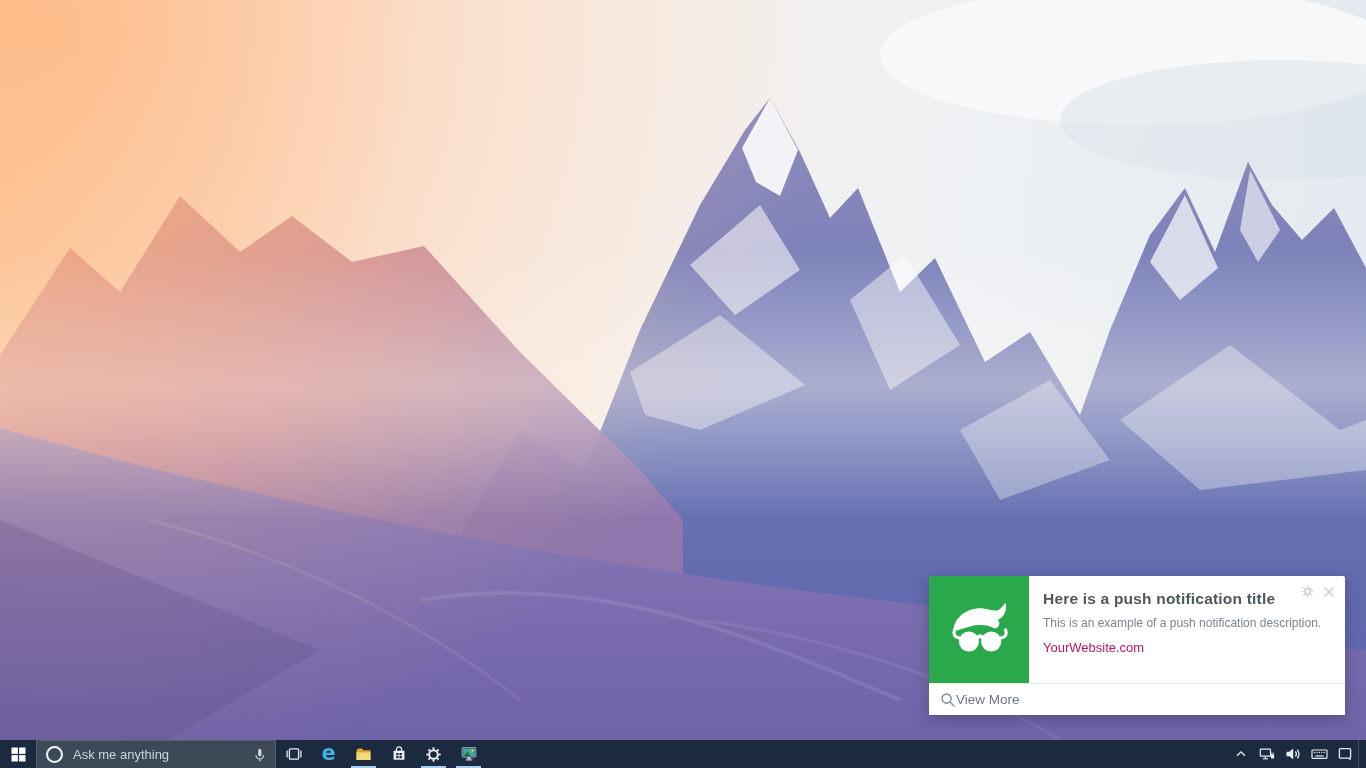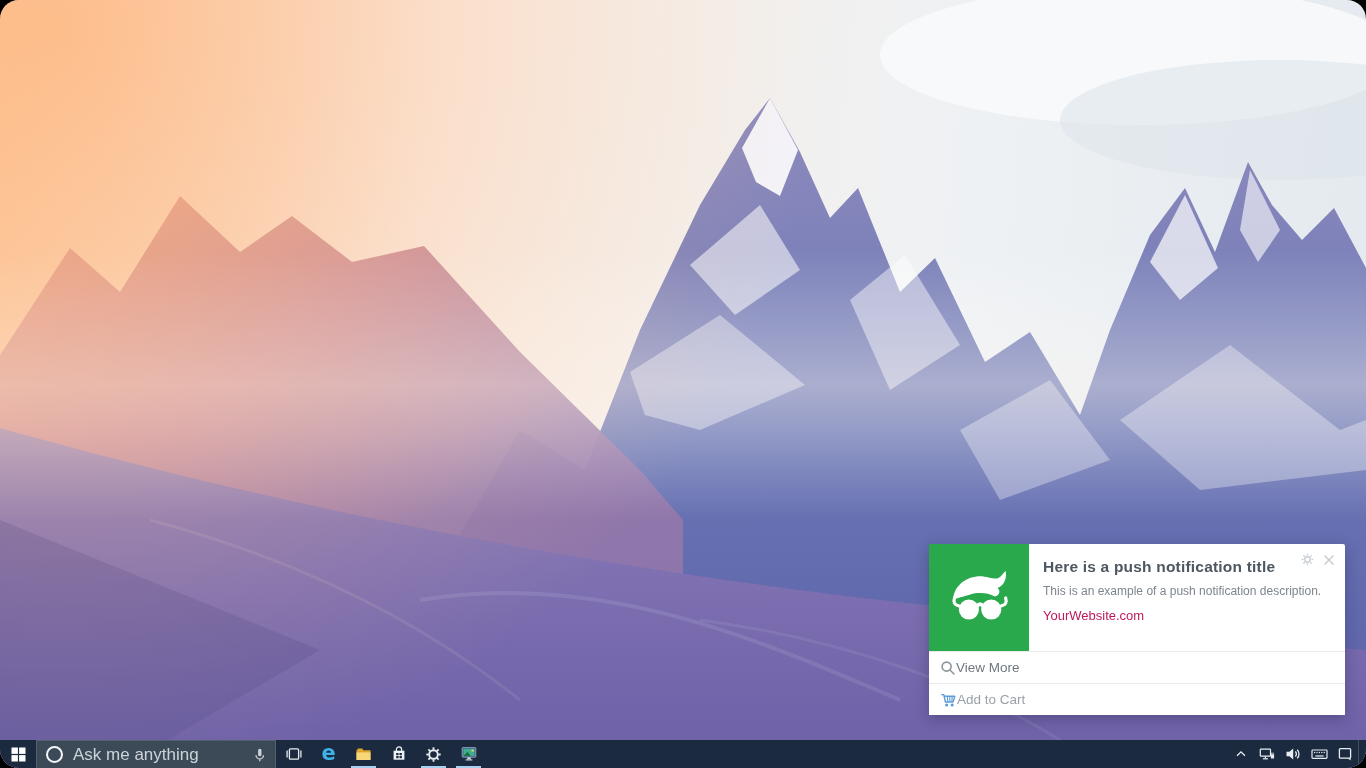--- a/index.html
+++ b/index.html
@@ -1,19 +1,18 @@
 <!DOCTYPE html>
 <html><head>
 <meta charset="utf-8">
 <style>
   html,body{margin:0;padding:0;background:#000;}
   .desktop{
     position:relative;width:1366px;height:768px;overflow:hidden;
     font-family:"Liberation Sans",sans-serif;
-    border-radius:19px;
   }
   .wallpaper{position:absolute;inset:0;}
   .wallpaper svg{display:block;width:100%;height:100%;}
 
   
   .notification{
     position:absolute;right:21px;bottom:53px;width:416px;
     background:#ffffff;border-radius:2px;
     box-shadow:0 4px 14px rgba(25,25,60,.30);
     z-index:4;
@@ -44,21 +43,21 @@
   }
   .start-btn{width:36px;display:flex;align-items:center;justify-content:center;cursor:pointer;}
   .search-box{
     width:240px;box-sizing:border-box;height:100%;
     background:#3c4a58;border:1px solid #53616e;border-bottom:none;border-top-width:1px;
     display:flex;align-items:center;padding:0 8px 0 9px;gap:8px;
   }
   .cortana-ring{width:13px;height:13px;border:2px solid #f2f6f8;border-radius:50%;flex:0 0 auto;}
   .search-input{
     flex:1;background:transparent;border:none;outline:none;
-    color:#dde3e7;font-size:17px;font-family:"Liberation Sans",sans-serif;min-width:0;
+    color:#dde3e7;font-size:13px;font-family:"Liberation Sans",sans-serif;min-width:0;
   }
   .search-input::placeholder{color:#ccd3d8;opacity:1;}
   .mic-btn{display:flex;align-items:center;cursor:pointer;}
   .task-btn{
     width:35px;position:relative;display:flex;align-items:center;justify-content:center;cursor:pointer;
   }
   .task-btn .edge-glyph{
     font-family:"DejaVu Sans","Liberation Sans",sans-serif;
     font-size:21px;font-weight:bold;color:#3fb2ea;line-height:1;margin-top:-2px;
   }
@@ -195,31 +194,20 @@
     </div>
 
     <div class="notif-action">
       <svg width="16" height="16" viewBox="0 0 16 16">
         <circle cx="6.6" cy="6.6" r="4.5" stroke="#8b959d" stroke-width="1.6" fill="none"></circle>
         <line x1="10.2" y1="10.2" x2="14" y2="14" stroke="#8b959d" stroke-width="1.6" stroke-linecap="round"></line>
       </svg>
       <span class="lbl">View More</span>
     </div>
 
-    <div class="notif-action secondary">
-      <svg width="17" height="16" viewBox="0 0 17 16">
-        <path d="M1.2 2.6 H3.8 L5.4 10 H13 L14.8 4.3 H4.3" stroke="#5b9bd5" stroke-width="1.4" fill="none" stroke-linejoin="round"></path>
-        <line x1="7.3" y1="4.8" x2="7.8" y2="9.5" stroke="#5b9bd5" stroke-width="1.1"></line>
-        <line x1="9.7" y1="4.8" x2="9.9" y2="9.5" stroke="#5b9bd5" stroke-width="1.1"></line>
-        <line x1="12.1" y1="4.8" x2="11.9" y2="9.5" stroke="#5b9bd5" stroke-width="1.1"></line>
-        <circle cx="6.6" cy="12.9" r="1.5" fill="#5b9bd5"></circle>
-        <circle cx="12.2" cy="12.9" r="1.5" fill="#5b9bd5"></circle>
-      </svg>
-      <span class="lbl">Add to Cart</span>
-    </div>
   </div>
 
   <div class="taskbar">
 
     <div class="start-btn">
       <svg width="15" height="15" viewBox="0 0 15 15">
         <rect x="0.5" y="0.5" width="6.4" height="6.4" fill="#ffffff"></rect>
         <rect x="8.1" y="0.5" width="6.4" height="6.4" fill="#ffffff"></rect>
         <rect x="0.5" y="8.1" width="6.4" height="6.4" fill="#ffffff"></rect>
         <rect x="8.1" y="8.1" width="6.4" height="6.4" fill="#ffffff"></rect>

